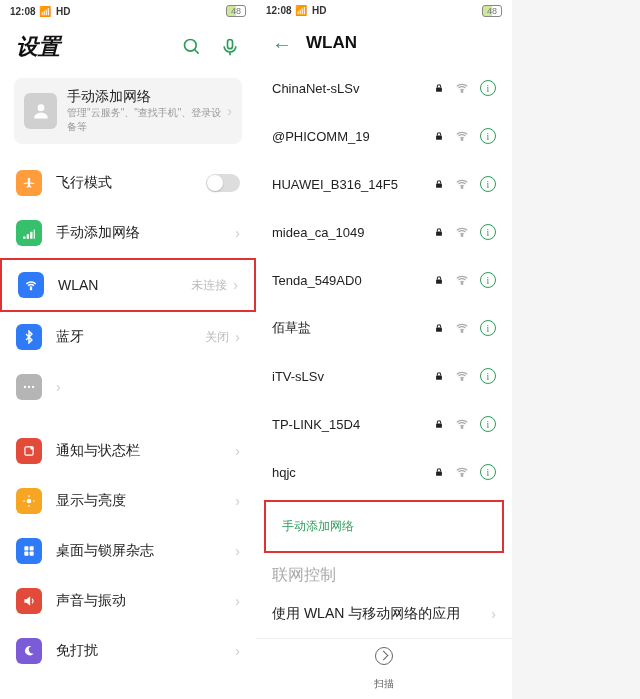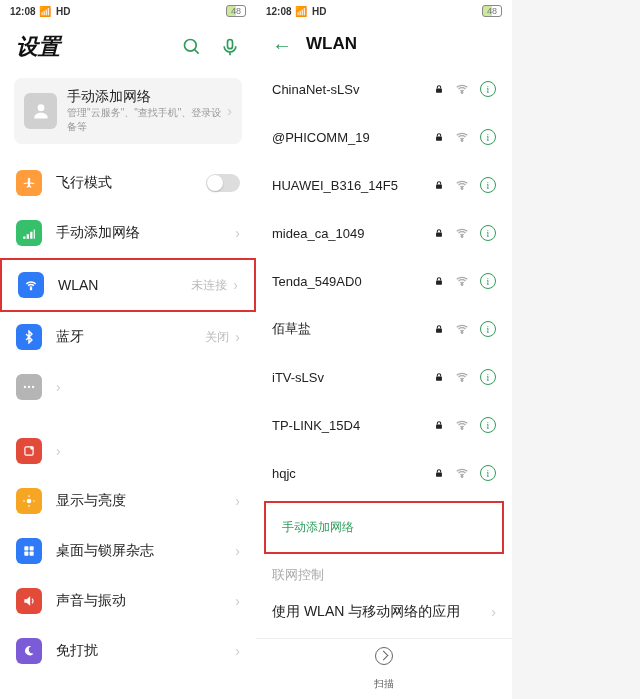--- a/index.html
+++ b/index.html
@@ -31,21 +31,21 @@
   .toggle { width: 34px; height: 18px; border-radius: 9px; background: #ddd; position: relative; margin-left: auto; }
   .toggle::after { content: ""; position: absolute; width: 16px; height: 16px; background: #fff; border-radius: 50%; top: 1px; left: 1px; box-shadow: 0 1px 2px rgba(0,0,0,.2); }
   .highlight-red { border: 2px solid #d33; }
   .wifi-row { display: flex; align-items: center; padding: 13px 16px; min-height: 48px; }
   .wifi-name { font-size: 13px; color: #222; flex: 1; }
   .wifi-icons { display: flex; align-items: center; gap: 10px; }
   .lock-icon { color: #222; font-size: 11px; }
   .wifi-icon { color: #aaa; font-size: 13px; }
   .info-icon { width: 16px; height: 16px; border: 1.5px solid #2e9b5b; border-radius: 50%; color: #2e9b5b; font-size: 10px; display: flex; align-items: center; justify-content: center; font-family: serif; }
   .add-network { color: #2e9b5b; font-size: 12px; padding: 16px; }
-  .section-label { color: #aaa; font-size: 13px; padding: 8px 16px 4px; }
+  .section-label { color: #aaa; font-size: 16px; padding: 8px 16px 4px; }
   .bottom-nav { border-top: 1px solid #eee; display: flex; justify-content: center; padding: 8px 0; margin-top: auto; }
   .bottom-item { display: flex; flex-direction: column; align-items: center; gap: 12px; font-size: 10px; color: #666; }
   .scan-icon { width: 18px; height: 18px; border: 1.5px solid #666; border-radius: 50%; position: relative; }
   .scan-icon::after { content: ""; position: absolute; width: 6px; height: 6px; border-right: 1.5px solid #666; border-bottom: 1.5px solid #666; top: 4px; left: 4px; transform: rotate(-45deg); }
   svg { display: block; }
   .screen-right { overflow-y: hidden; }
 </style>
 </head>
 <body>
 
@@ -149,20 +149,21 @@
           <span class="chev2">›</span>
         </div>
         <div class="group-gap"></div>
         <div class="row">
           <div class="icon-box" style="background:#e24a3a">
             <svg width="14" height="14" viewBox="0 0 24 24" fill="#fff">
               <rect x="5" y="5" width="14" height="14" rx="2" fill="none" stroke="#fff" stroke-width="2"></rect>
               <circle cx="17" cy="7" r="3"></circle>
             </svg>
           </div>
+          <span class="label">通知与状态栏</span>
           <span class="chev2">›</span>
         </div>
         <div class="row">
           <div class="icon-box" style="background:#f6a623">
             <svg width="14" height="14" viewBox="0 0 24 24" fill="#fff">
               <circle cx="12" cy="12" r="4"></circle>
               <g stroke="#fff" stroke-width="2">
                 <line x1="12" y1="2" x2="12" y2="5"></line>
                 <line x1="12" y1="19" x2="12" y2="22"></line>
                 <line x1="2" y1="12" x2="5" y2="12"></line>

